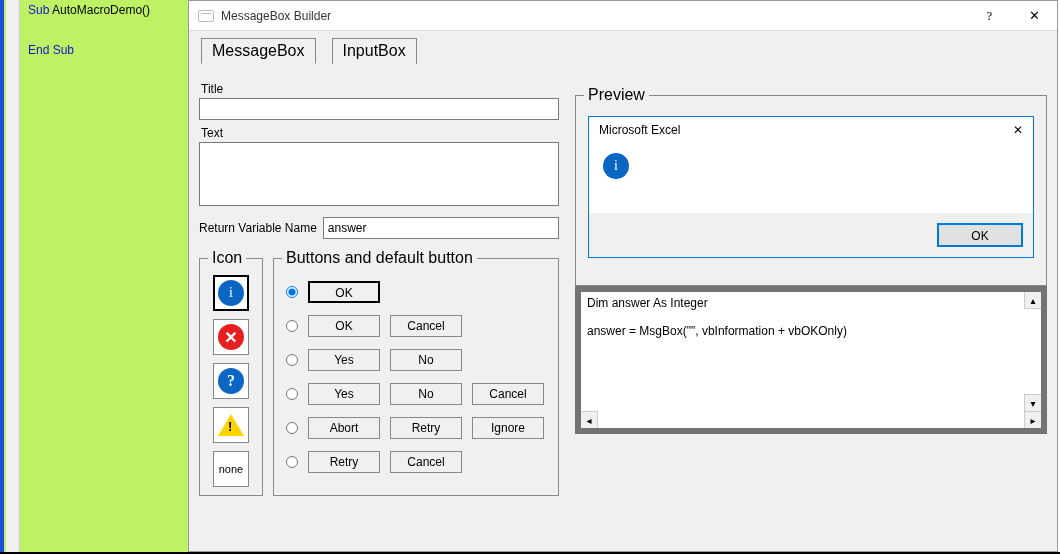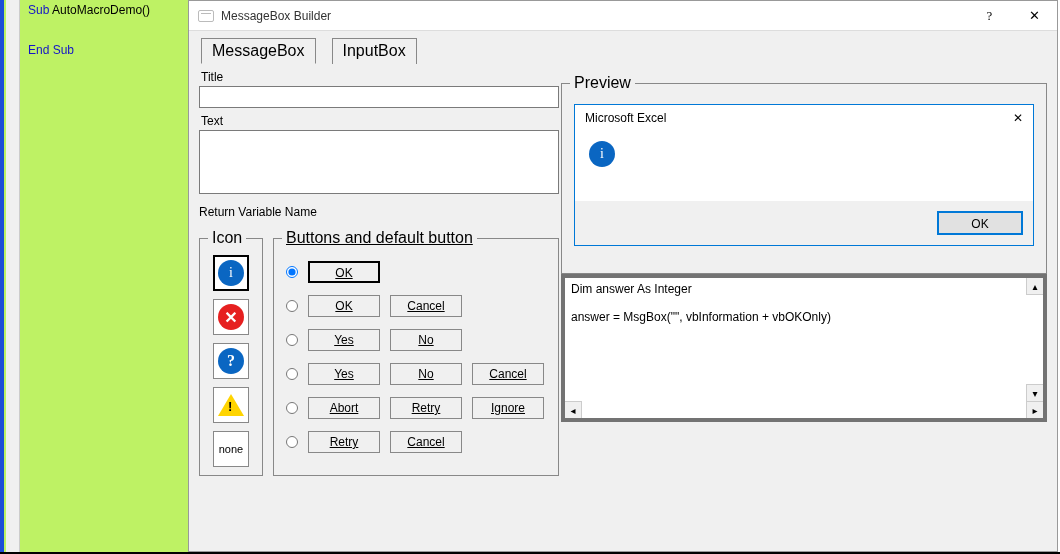--- a/index.html
+++ b/index.html
@@ -17,21 +17,21 @@
 .titlebar-icon-wrap { width: 18px; height: 18px; margin-right: 6px; display:flex; align-items:center; justify-content:center; }
 .titlebar-title { flex: 1; font-size: 12px; color: #333; }
 .tb-btn { width: 45px; height: 29px; display: flex; align-items: center; justify-content: center; font-family: "Segoe UI Symbol"; font-size: 13px; }
 
 .dlg-body { padding: 6px 10px 10px 10px; position: relative; height: calc(100% - 30px); }
 
 .tabs { display: flex; margin-left: 2px; }
 .tab { border: 1px solid #888; border-bottom: none; padding: 3px 10px; background: #f0f0f0; margin-right: 16px; font-size: 16px; position: relative; top: 1px; }
 .tab.active { background: #f0f0f0; z-index: 2; border-bottom: 1px solid #f0f0f0; }
 
-.halves { display: flex; gap: 2px; margin-top: 1px; }
+.halves { display: flex; gap: 16px; margin-top: 13px; }
 .leftcol { width: 360px; }
 .rightcol { flex: 1; }
 
 .lbl { display: block; margin: 6px 0 2px 2px; font-size: 12px; }
 .txtinput { width: 100%; height: 22px; border: 1px solid #7a7a7a; padding: 0 4px; background: #fff; font-size: 12px; }
 .txtarea { width: 100%; height: 64px; border: 1px solid #7a7a7a; padding: 2px 4px; background: #fff; resize: none; }
 
 .rvn { display: flex; align-items: center; gap: 6px; margin-top: 8px; }
 .rvn .txtinput { flex: 1; }
 
@@ -44,34 +44,34 @@
 .icon-choice.none-text { font-size: 11px; }
 
 .btncfg { display: flex; flex-direction: column; gap: 12px; padding: 6px 4px; }
 .btncfg-row { display: flex; align-items: center; gap: 10px; }
 .radio { width: 12px; height: 12px; }
 .fakebtn { width: 72px; height: 22px; border: 1px solid #888; background: #f0f0f0; text-align: center; line-height: 20px; font-size: 12px; }
 .fakebtn.def { border: 2px solid #000; font-weight: normal; }
 
 .icon-col-wrap { display:flex; gap:10px; }
 .icon-fieldset { width: 64px; }
-.buttons-fieldset { flex:1;text-decoration:underline; }
+.buttons-fieldset { flex:1; }
 
 
 .preview-fieldset { min-height: 200px; position: relative; }
 .previewbox { border: 1px solid #0078d7; background: #fff; margin: 4px; }
 .pv-title { display:flex; justify-content:space-between; padding: 6px 10px; font-size:12px; }
 .pv-body { display:flex; align-items:flex-start; padding: 10px 14px 6px 14px; min-height: 70px; gap: 12px; }
 .pv-btns { background: #f0f0f0; padding: 10px; display:flex; justify-content:flex-end; gap:8px; }
 .pv-btn { width: 86px; height: 24px; border: 1px solid #888; background: #e1e1e1; text-align:center; line-height:22px; }
 .pv-btn.def{ border: 2px solid #0078d7; }
 
 
 .gc-label { display:block; margin: 14px 0 2px 2px; }
-.gc-box { border: 4px solid #737373; background: #fff; height: 148px; position: relative; }
+.gc-box { border: 6px solid #737373; background: #fff; height: 148px; position: relative; }
 .gc-text { padding: 4px 6px; font-size: 12px; white-space: pre-wrap; }
 .gc-scroll-up { position:absolute; top:0; right:0; width:17px; height:17px; background:#f0f0f0; border-left:1px solid #ccc; border-bottom:1px solid #ccc; text-align:center; font-size:10px; line-height:17px; }
 .gc-scroll-dn { position:absolute; bottom:17px; right:0; width:17px; height:17px; background:#f0f0f0; border-left:1px solid #ccc; border-top:1px solid #ccc; text-align:center; font-size:10px; line-height:17px; }
 .gc-scroll-lt { position:absolute; bottom:0; left:0; width:17px; height:17px; background:#f0f0f0; border-top:1px solid #ccc; border-right:1px solid #ccc; text-align:center; font-size:10px; line-height:17px;}
 .gc-scroll-rt { position:absolute; bottom:0; right:0; width:17px; height:17px; background:#f0f0f0; border-top:1px solid #ccc; border-left:1px solid #ccc; text-align:center; font-size:10px; line-height:17px;}
 
 .footer-btns { position: absolute; right: 14px; bottom: 10px; display: flex; gap: 18px; }
 .dlgbtn { width: 96px; height: 24px; border: 1px solid #888; background: #e1e1e1; text-align:center; line-height:22px; }
 
 
@@ -113,20 +113,21 @@
     <div class="halves">
 
       <div class="leftcol">
         <label class="lbl">Title</label>
         <input class="txtinput" value="" style="">
         <label class="lbl">Text</label>
         <textarea class="txtarea" style=""></textarea>
 
         <div class="rvn">
           <span>Return Variable Name</span>
+          <input class="txtinput" value="answer" style="">
         </div>
 
         <div class="icon-col-wrap">
           <fieldset class="icon-fieldset">
             <legend>Icon</legend>
             <div class="icon-btnrow">
               <div class="icon-choice selected">
                   <div class="circ-icon circ-info">i</div>
                 </div>
               <div class="icon-choice">

